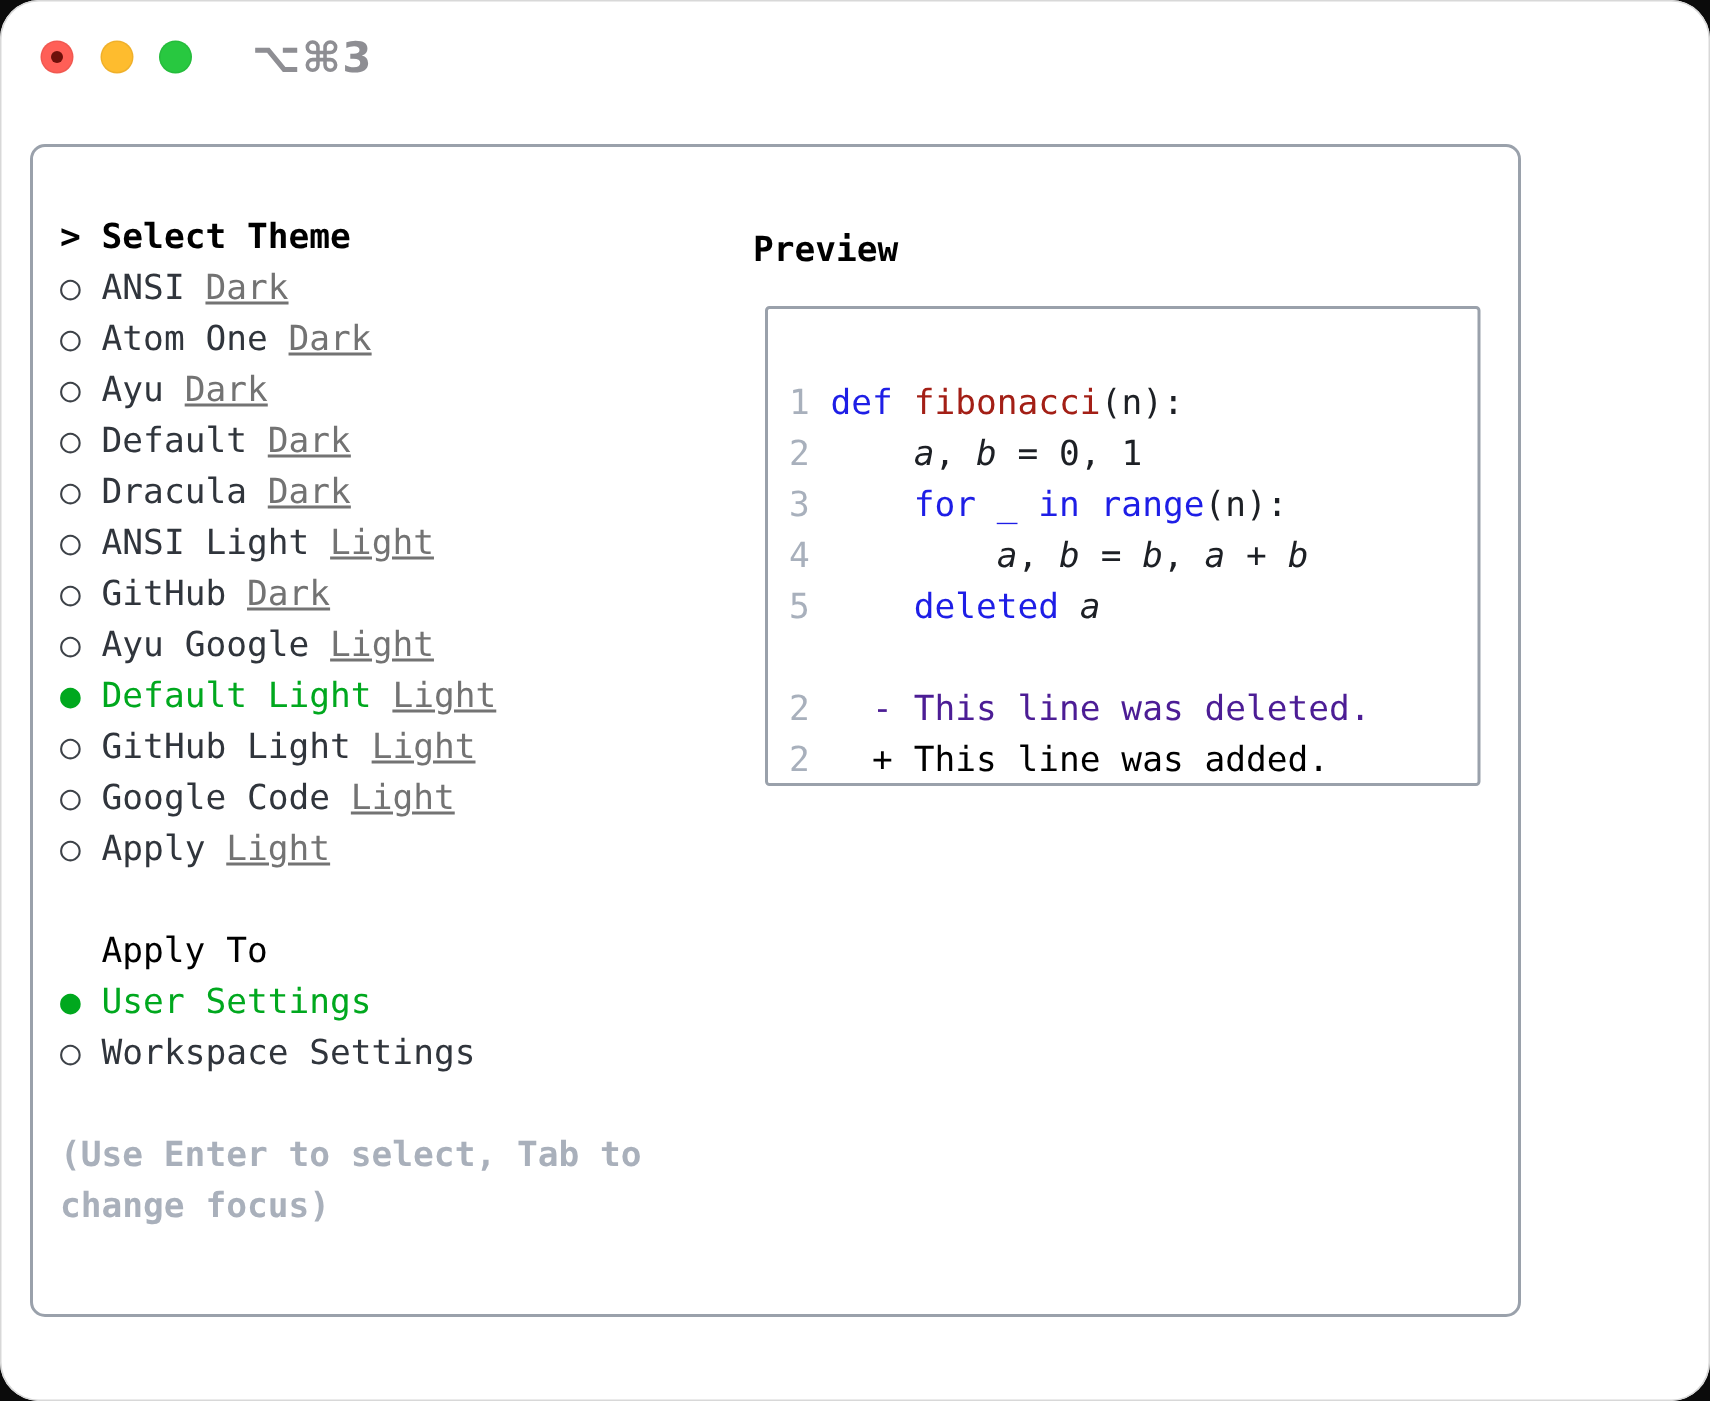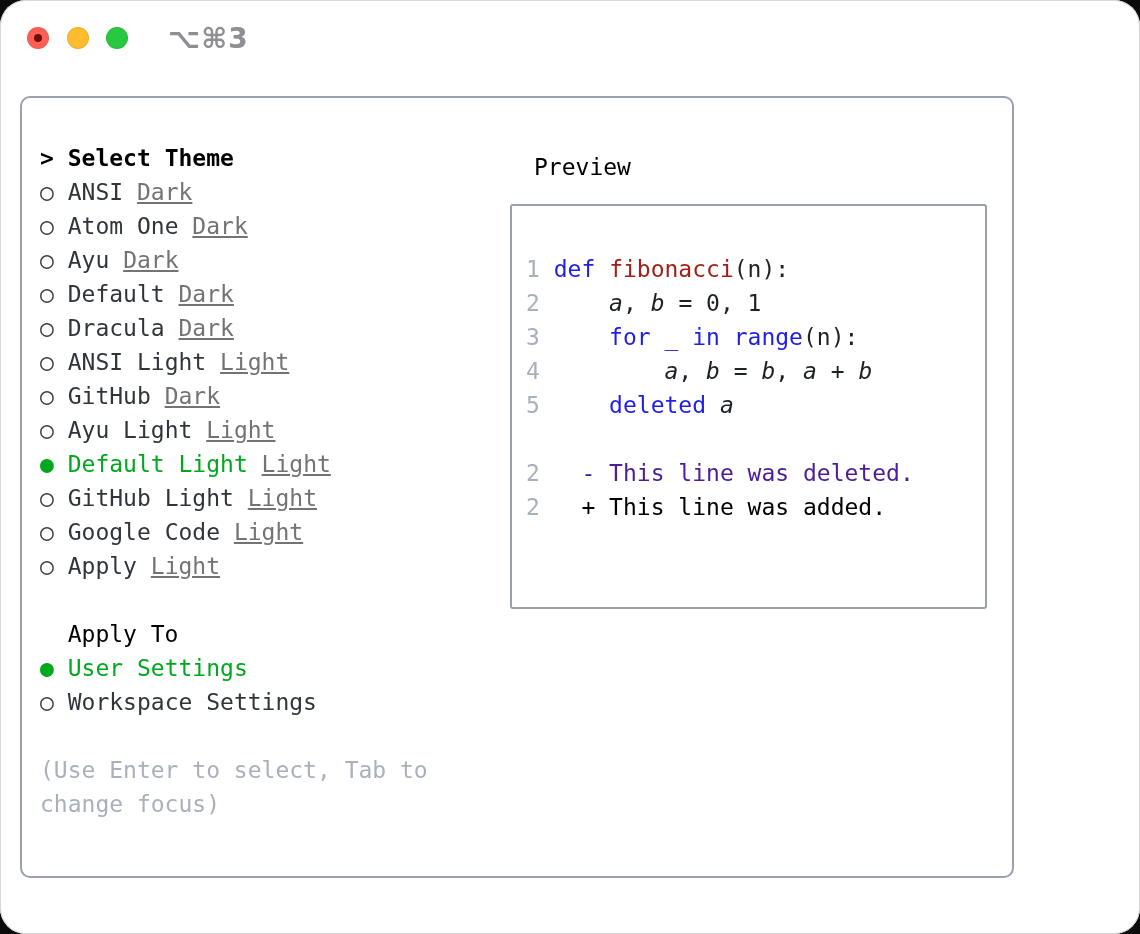--- a/index.html
+++ b/index.html
@@ -23,24 +23,24 @@
   .left-col{position:absolute;left:18px;top:43px;}
   .row{white-space:pre;min-height:34px;}
   .bold{font-weight:700;color:#000000;}
   .marker{color:#3d4248;}
   .theme-name{color:#30353c;}
   .theme-variant{color:#737373;text-decoration:underline;}
   .selected .marker,.selected .theme-name,.selected .apply-label{color:#00a81e;}
   .apply-label{color:#30353c;}
   .apply-header{margin-left:2ch;color:#000000;}
   .spacer{height:34px;}
-  .help{color:#a9b0bb;}
+  .help{color:#a9b0bb;font-weight:bold;}
   
-  .preview-label{position:absolute;left:480px;top:52px;font-weight:400;color:#000;white-space:pre;margin-left:32px;}
-  .preview-box{position:absolute;left:488px;top:106px;width:477px;height:405px;box-sizing:border-box;
+  .preview-label{position:absolute;left:480px;top:52px;font-weight:700;color:#000;white-space:pre;}
+  .preview-box{position:absolute;left:488px;top:106px;width:477px;height:320px;box-sizing:border-box;
                border:2px solid #9aa1ab;border-radius:3px;background:#ffffff;overflow:hidden;}
   .preview-lines{padding:46px 0 0 14px;}
   .pline{white-space:pre;min-height:34px;line-height:34px;}
   .ln{color:#a8b0bc;}
   .s-kw{color:#1e1ee6;}
   .s-fn{color:#a31f16;}
   .s-p{color:#1d2025;}
   .s-v{color:#1d2025;font-style:italic;}
   .s-ctx{color:#8c9096;}
   .s-del{color:#4c1d95;}
@@ -66,21 +66,21 @@
       <div class="left-col">
         <div class="row"><span class="bold">&gt;</span> <span class="bold">Select Theme</span></div>
         <div id="theme-list">
             <div class="row"><span class="marker">○</span> <span class="theme-name">ANSI</span> <span class="theme-variant">Dark</span></div>
             <div class="row"><span class="marker">○</span> <span class="theme-name">Atom One</span> <span class="theme-variant">Dark</span></div>
             <div class="row"><span class="marker">○</span> <span class="theme-name">Ayu</span> <span class="theme-variant">Dark</span></div>
             <div class="row"><span class="marker">○</span> <span class="theme-name">Default</span> <span class="theme-variant">Dark</span></div>
             <div class="row"><span class="marker">○</span> <span class="theme-name">Dracula</span> <span class="theme-variant">Dark</span></div>
             <div class="row"><span class="marker">○</span> <span class="theme-name">ANSI Light</span> <span class="theme-variant">Light</span></div>
             <div class="row"><span class="marker">○</span> <span class="theme-name">GitHub</span> <span class="theme-variant">Dark</span></div>
-            <div class="row"><span class="marker">○</span> <span class="theme-name">Ayu Light</span> <span class="theme-variant">Light</span></div>
+            <div class="row"><span class="marker">○</span> <span class="theme-name">Ayu Google</span> <span class="theme-variant">Light</span></div>
             <div class="row selected"><span class="marker">●</span> <span class="theme-name">Default Light</span> <span class="theme-variant">Light</span></div>
             <div class="row"><span class="marker">○</span> <span class="theme-name">GitHub Light</span> <span class="theme-variant">Light</span></div>
             <div class="row"><span class="marker">○</span> <span class="theme-name">Google Code</span> <span class="theme-variant">Light</span></div>
             <div class="row"><span class="marker">○</span> <span class="theme-name">Apply</span> <span class="theme-variant">Light</span></div>
           </div>
         <div class="spacer"></div>
         <div class="row apply-header">Apply To</div>
         <div id="apply-list">
             <div class="row selected"><span class="marker">●</span> <span class="apply-label">User Settings</span></div>
             <div class="row"><span class="marker">○</span> <span class="apply-label">Workspace Settings</span></div>

